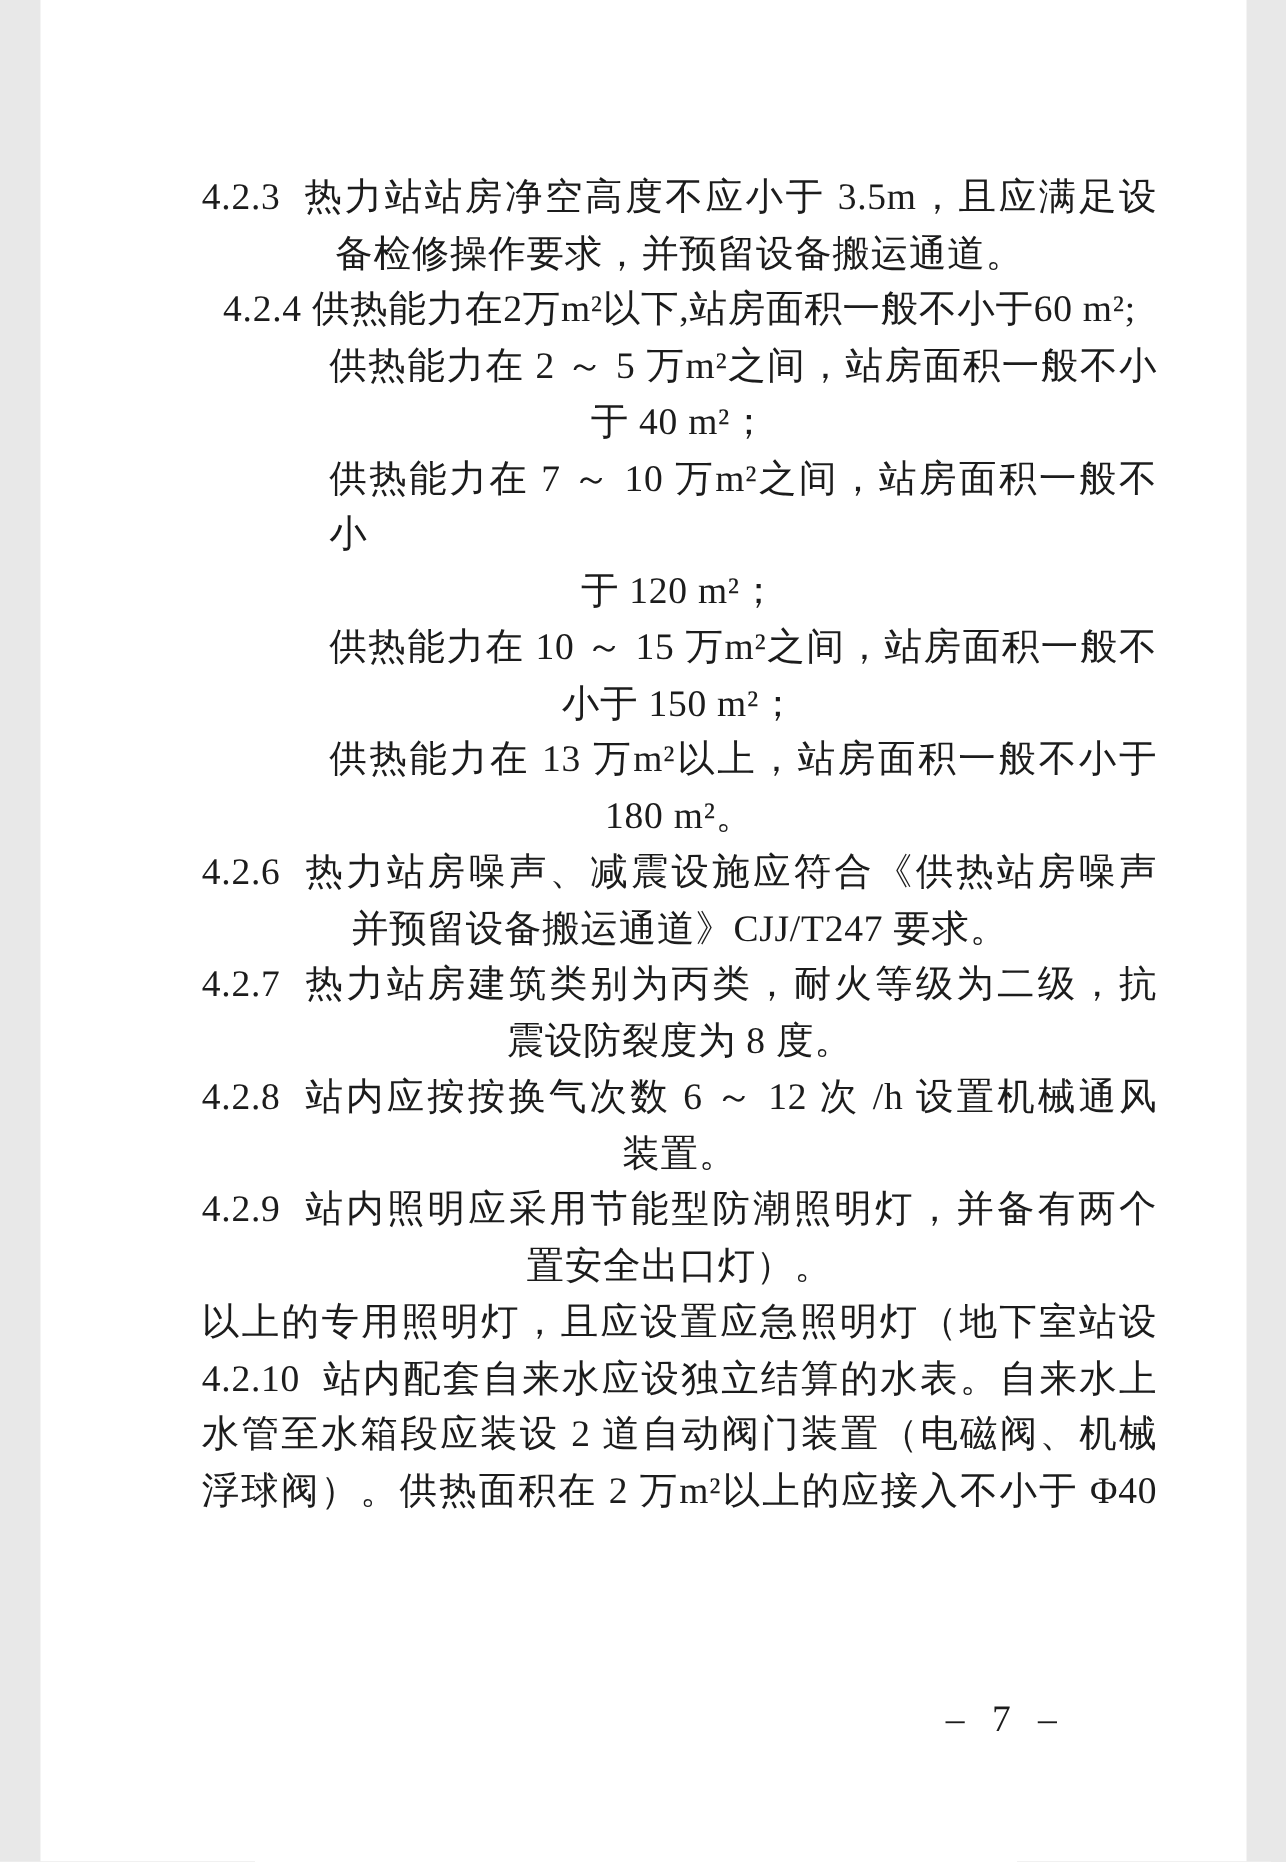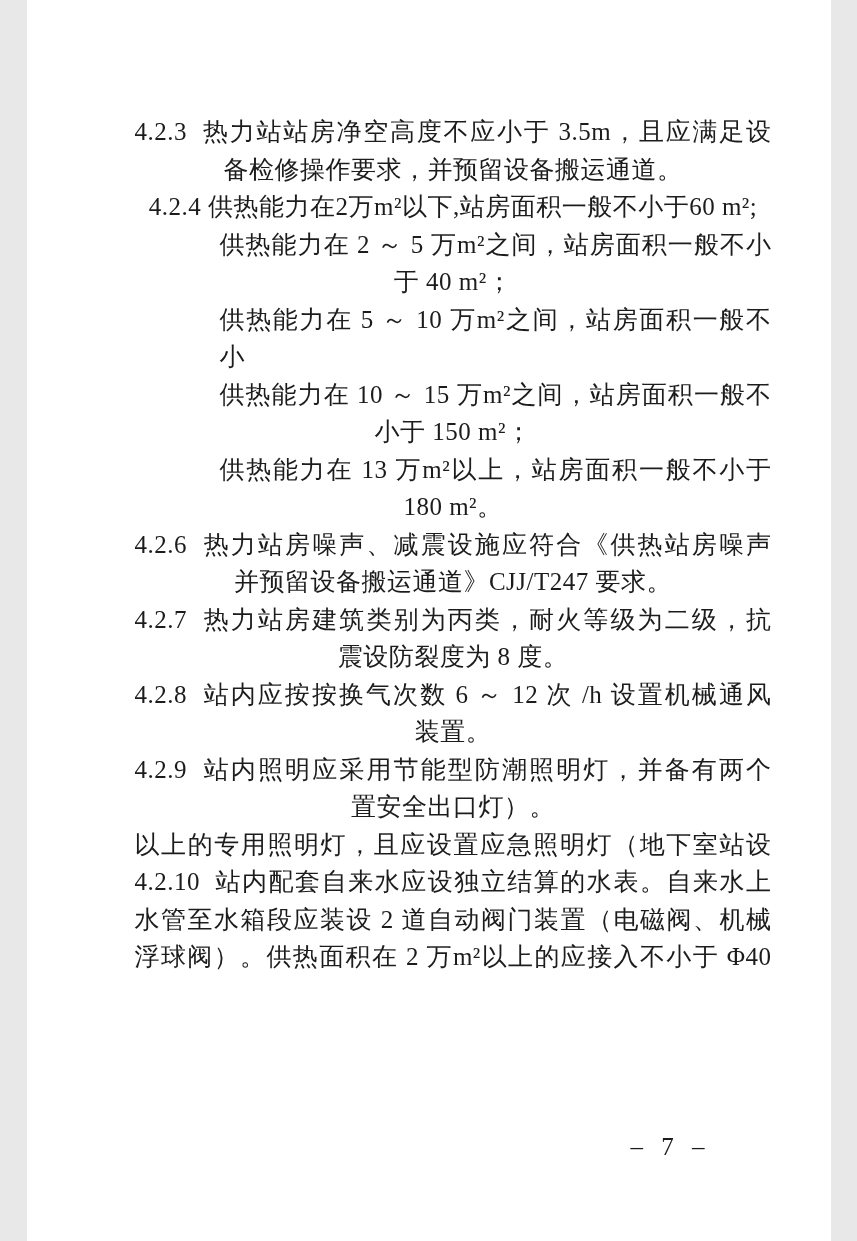--- a/index.html
+++ b/index.html
@@ -59,21 +59,22 @@
 
     <section class="para">
       <div class="line j">4.2.3&nbsp; 热力站站房净空高度不应小于 3.5m，且应满足设</div>
       <div class="line">备检修操作要求，并预留设备搬运通道。</div>
     </section>
 
     <section class="para">
       <div class="line">4.2.4 供热能力在2万m²以下,站房面积一般不小于60 m²;</div>
       <div class="line j ind">供热能力在 2 ～ 5 万m²之间，站房面积一般不小</div>
       <div class="line">于 40 m²；</div>
-      <div class="line j ind">供热能力在 5 ～ 10 万m²之间，站房面积一般不小</div>
+      <div class="line j ind">供热能力在 7 ～ 10 万m²之间，站房面积一般不小</div>
+      <div class="line">于 120 m²；</div>
       <div class="line j ind">供热能力在 10 ～ 15 万m²之间，站房面积一般不</div>
       <div class="line">小于 150 m²；</div>
       <div class="line j ind">供热能力在 13 万m²以上，站房面积一般不小于</div>
       <div class="line">180 m²。</div>
     </section>
 
 
     <section class="para">
       <div class="line j">4.2.6&nbsp; 热力站房噪声、减震设施应符合《供热站房噪声</div>
       <div class="line">并预留设备搬运通道》CJJ/T247 要求。</div>

